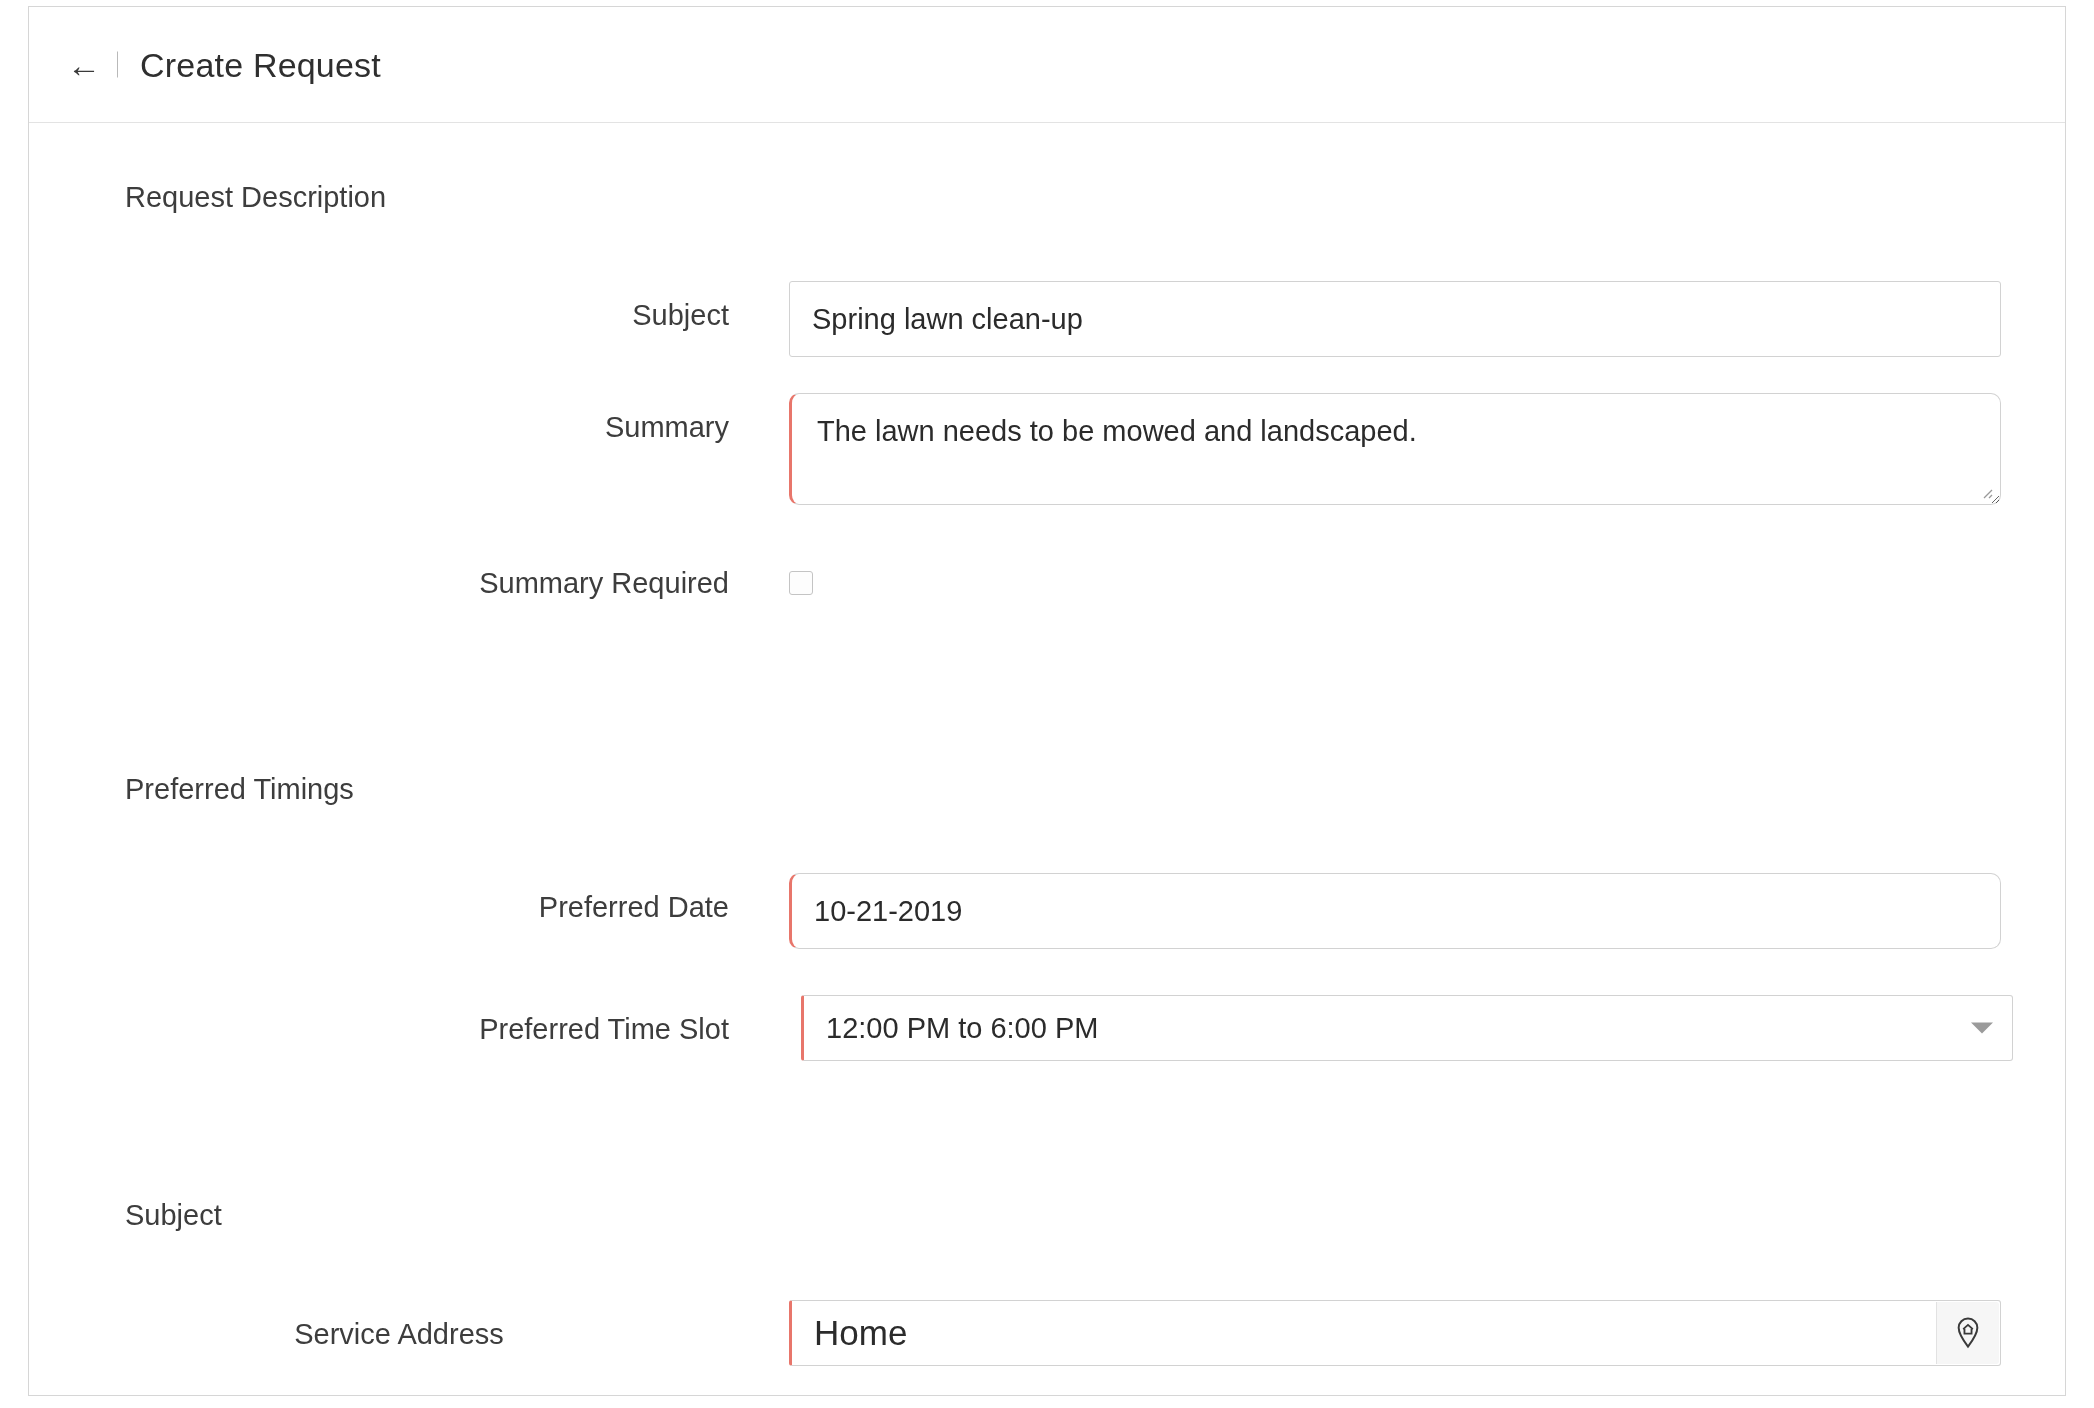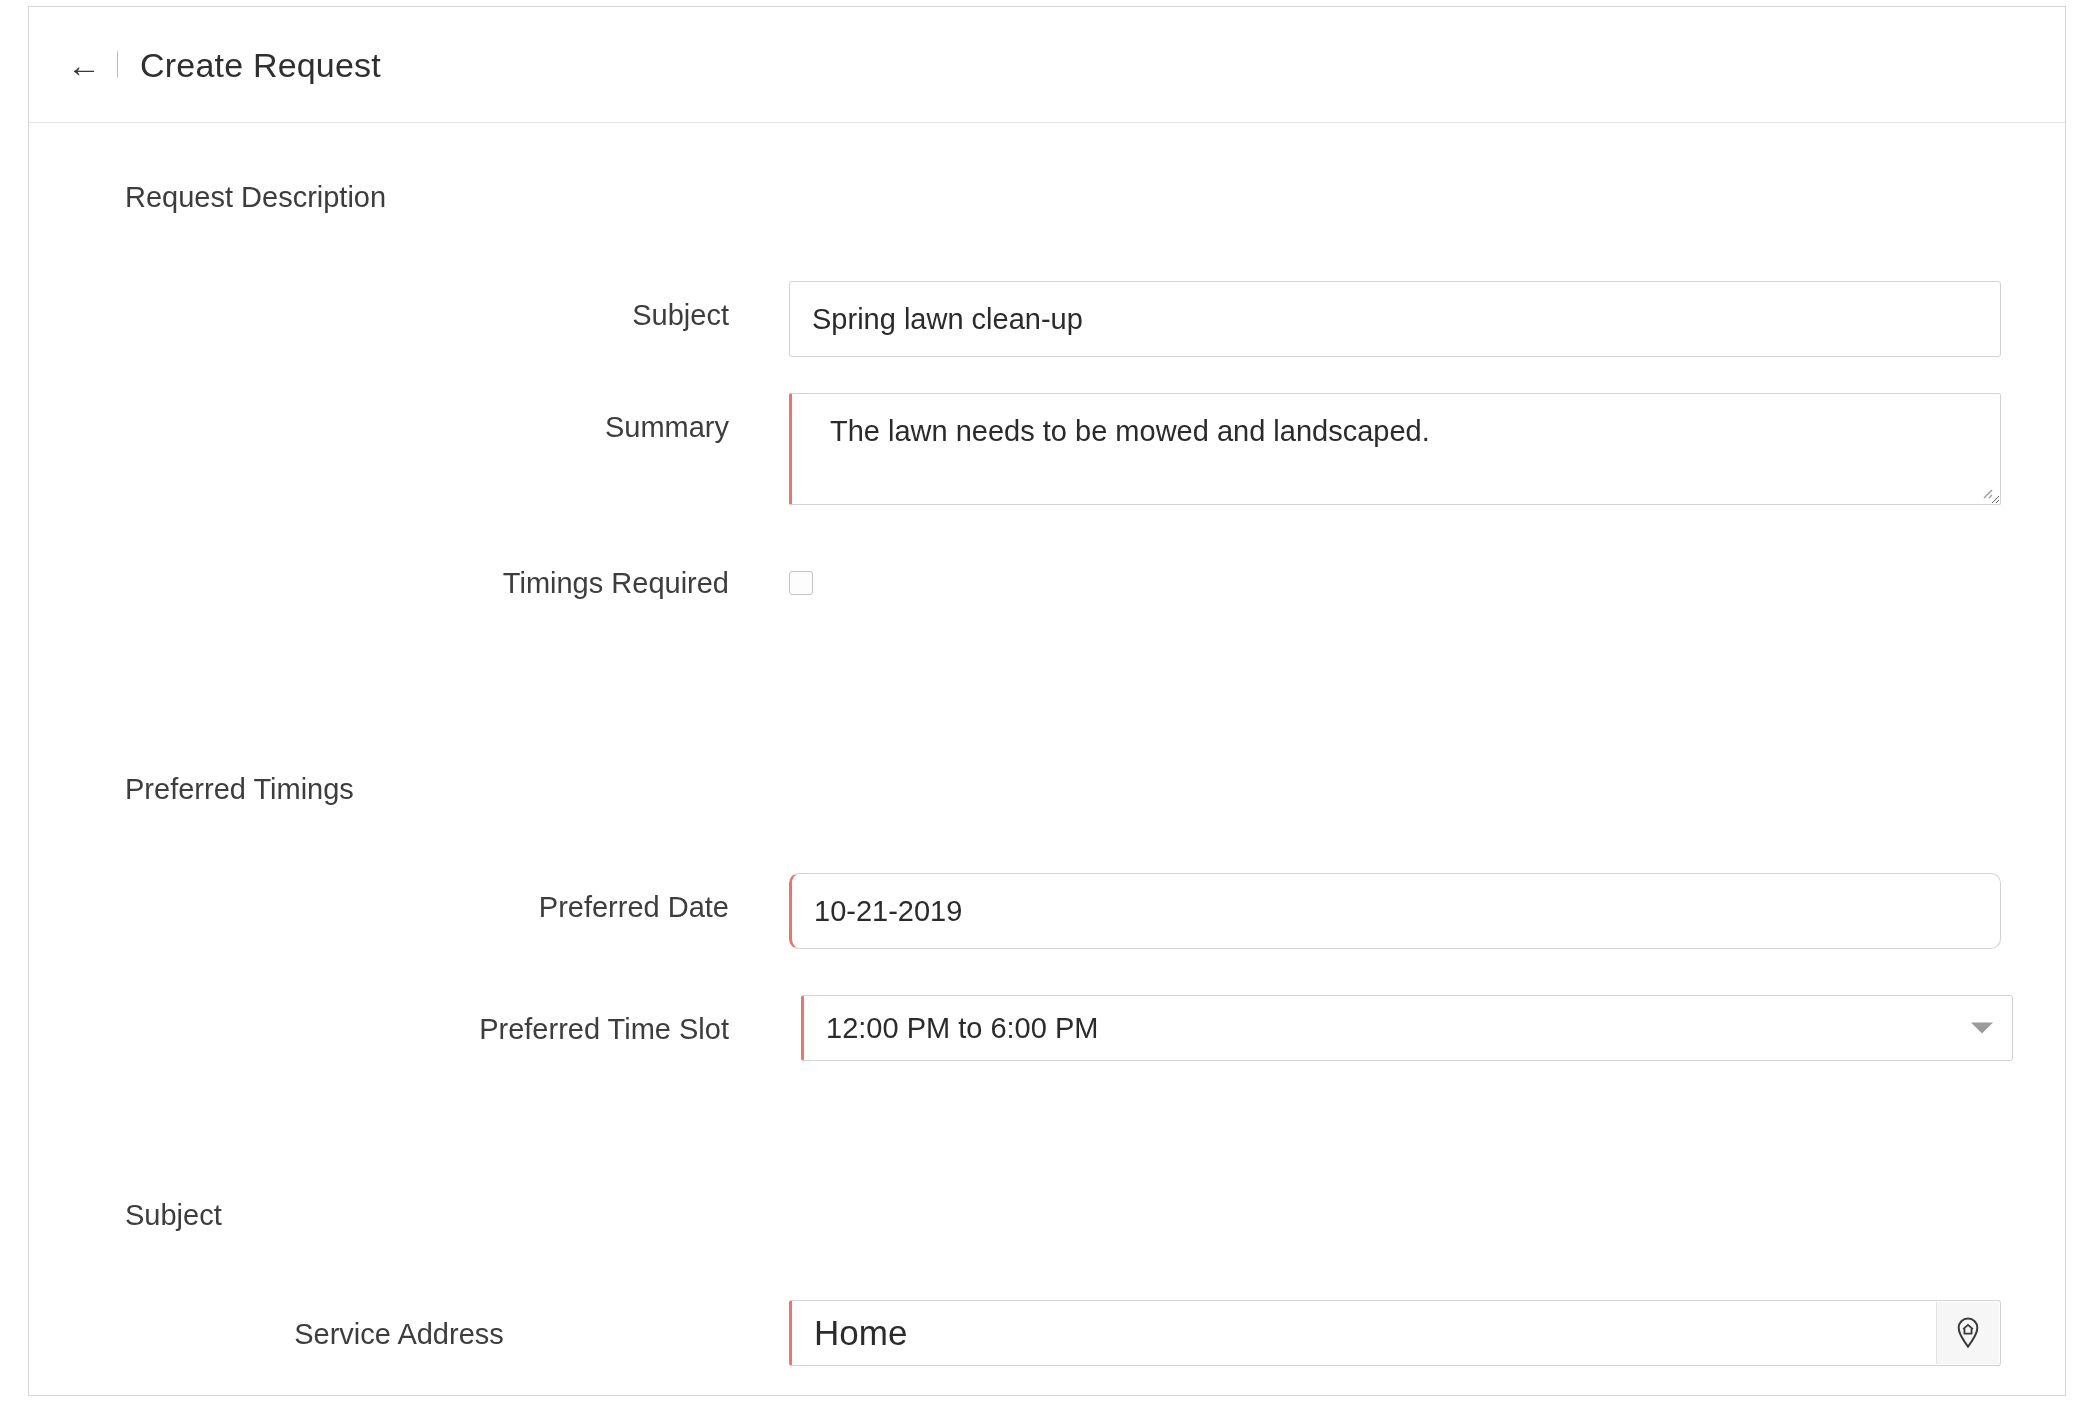--- a/index.html
+++ b/index.html
@@ -135,25 +135,25 @@
   .required-left {
     border-left: 3px solid #e8766b;
     border-radius: 10px;
   }
   .txt-area {
     width: 1212px;
     height: 112px;
     box-sizing: border-box;
     border: 1px solid #d2d2d2;
     border-left: 3px solid #e8766b;
-    border-radius: 2px;
-    font-family: "Liberation Sans", sans-serif;
-    font-size: 29px;
-    color: #2b2b2b;
-    padding: 20px 38px;
+    border-radius: 10px;
+    font-family: "Liberation Sans", sans-serif;
+    font-size: 29px;
+    color: #2b2b2b;
+    padding: 20px 25px;
     background: #ffffff;
     outline: none;
     resize: vertical;
     line-height: 1.2;
   }
   .checkbox {
     width: 24px;
     height: 24px;
     box-sizing: border-box;
     border: 1px solid #c4c4c4;
@@ -263,21 +263,21 @@
     <div class="field-label" style="left: 40px; top: 288px;">Summary</div>
     <div class="control" style="top: 270px;">
       <div style="position:relative;width:1212px;height:112px;">
         <textarea class="txt-area" style="">The lawn needs to be mowed and landscaped.</textarea>
         <svg class="resize-grip" viewBox="0 0 16 16">
           <path d="M15 7 L7 15 M15 12 L12 15" stroke="#9a9a9a" stroke-width="1.3" fill="none"></path>
         </svg>
       </div>
     </div>
 
-    <div class="field-label" style="left: 40px; top: 444px;">Timings Required</div>
+    <div class="field-label" style="left: 40px; top: 444px;">Summary Required</div>
     <div class="control" style="top: 448px;">
       <div class="checkbox"></div>
     </div>
 
     <div class="section-title" style="top: 650px;">Preferred Timings</div>
 
     <div class="field-label" style="left: 40px; top: 768px;">Preferred Date</div>
     <div class="control" style="top: 750px;">
       <input class="txt-input required-left" type="text" value="10-21-2019" style="">
     </div>

